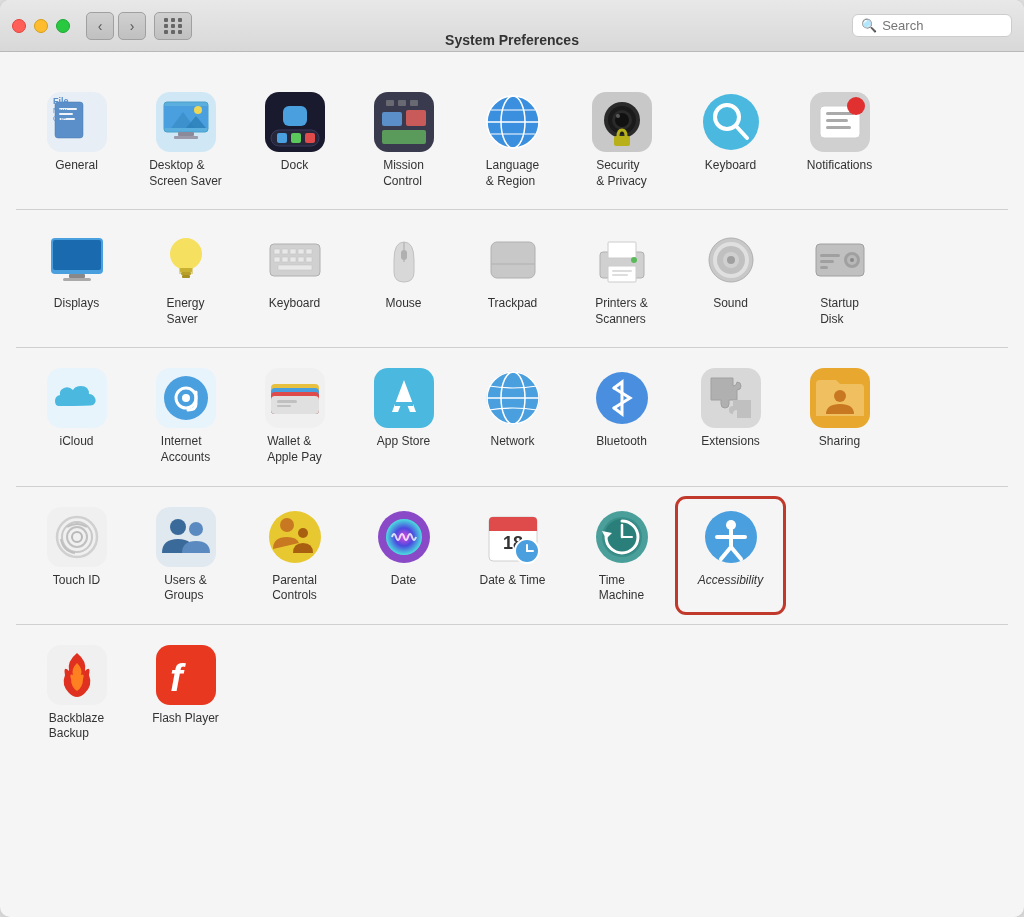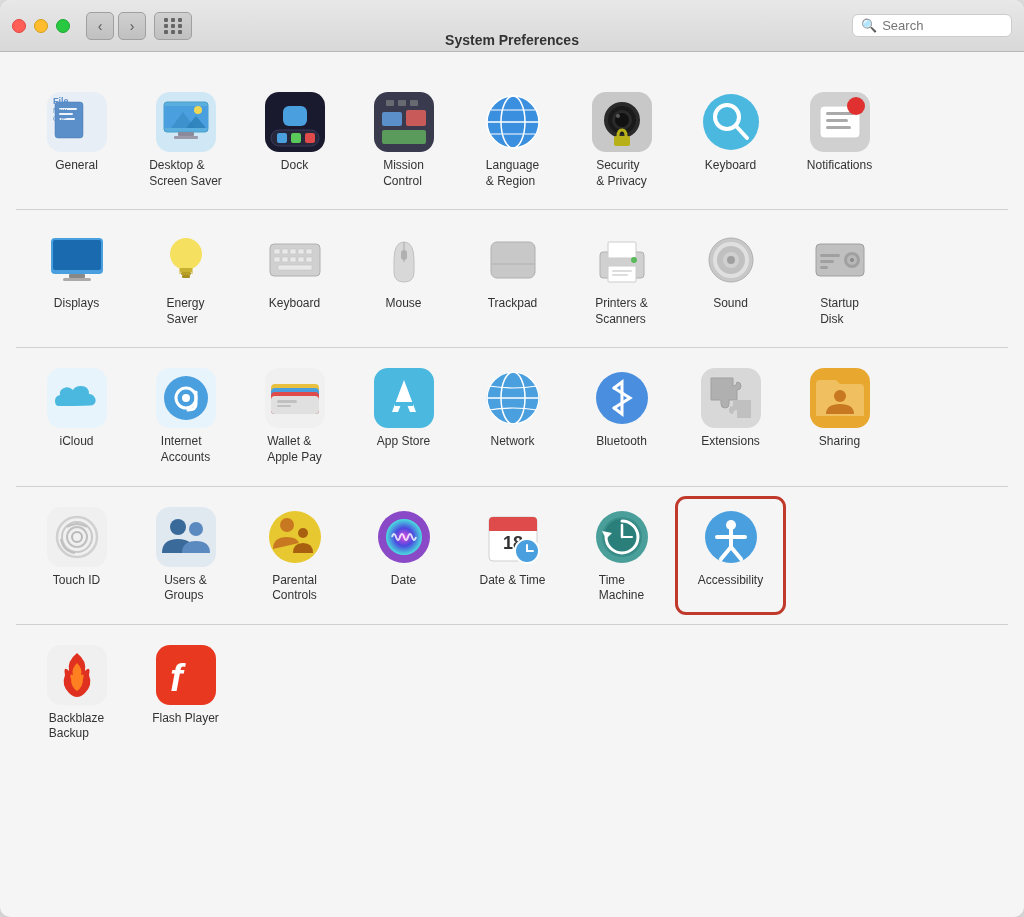--- a/index.html
+++ b/index.html
@@ -132,20 +132,21 @@
       align-items: center;
       width: 105px;
       padding: 8px 4px;
       cursor: pointer;
       border-radius: 8px;
       gap: 6px;
     }
     .pref-item.selected {
       outline: 3px solid #c0392b;
       border-radius: 8px;
+      font-style: italic;
     }
     .icon-wrap {
       width: 60px;
       height: 60px;
       display: flex;
       align-items: flex-start;
       justify-content: center;
     }
     .icon-wrap svg, .icon-wrap canvas { width: 60px; height: 60px; }
     .pref-label {

